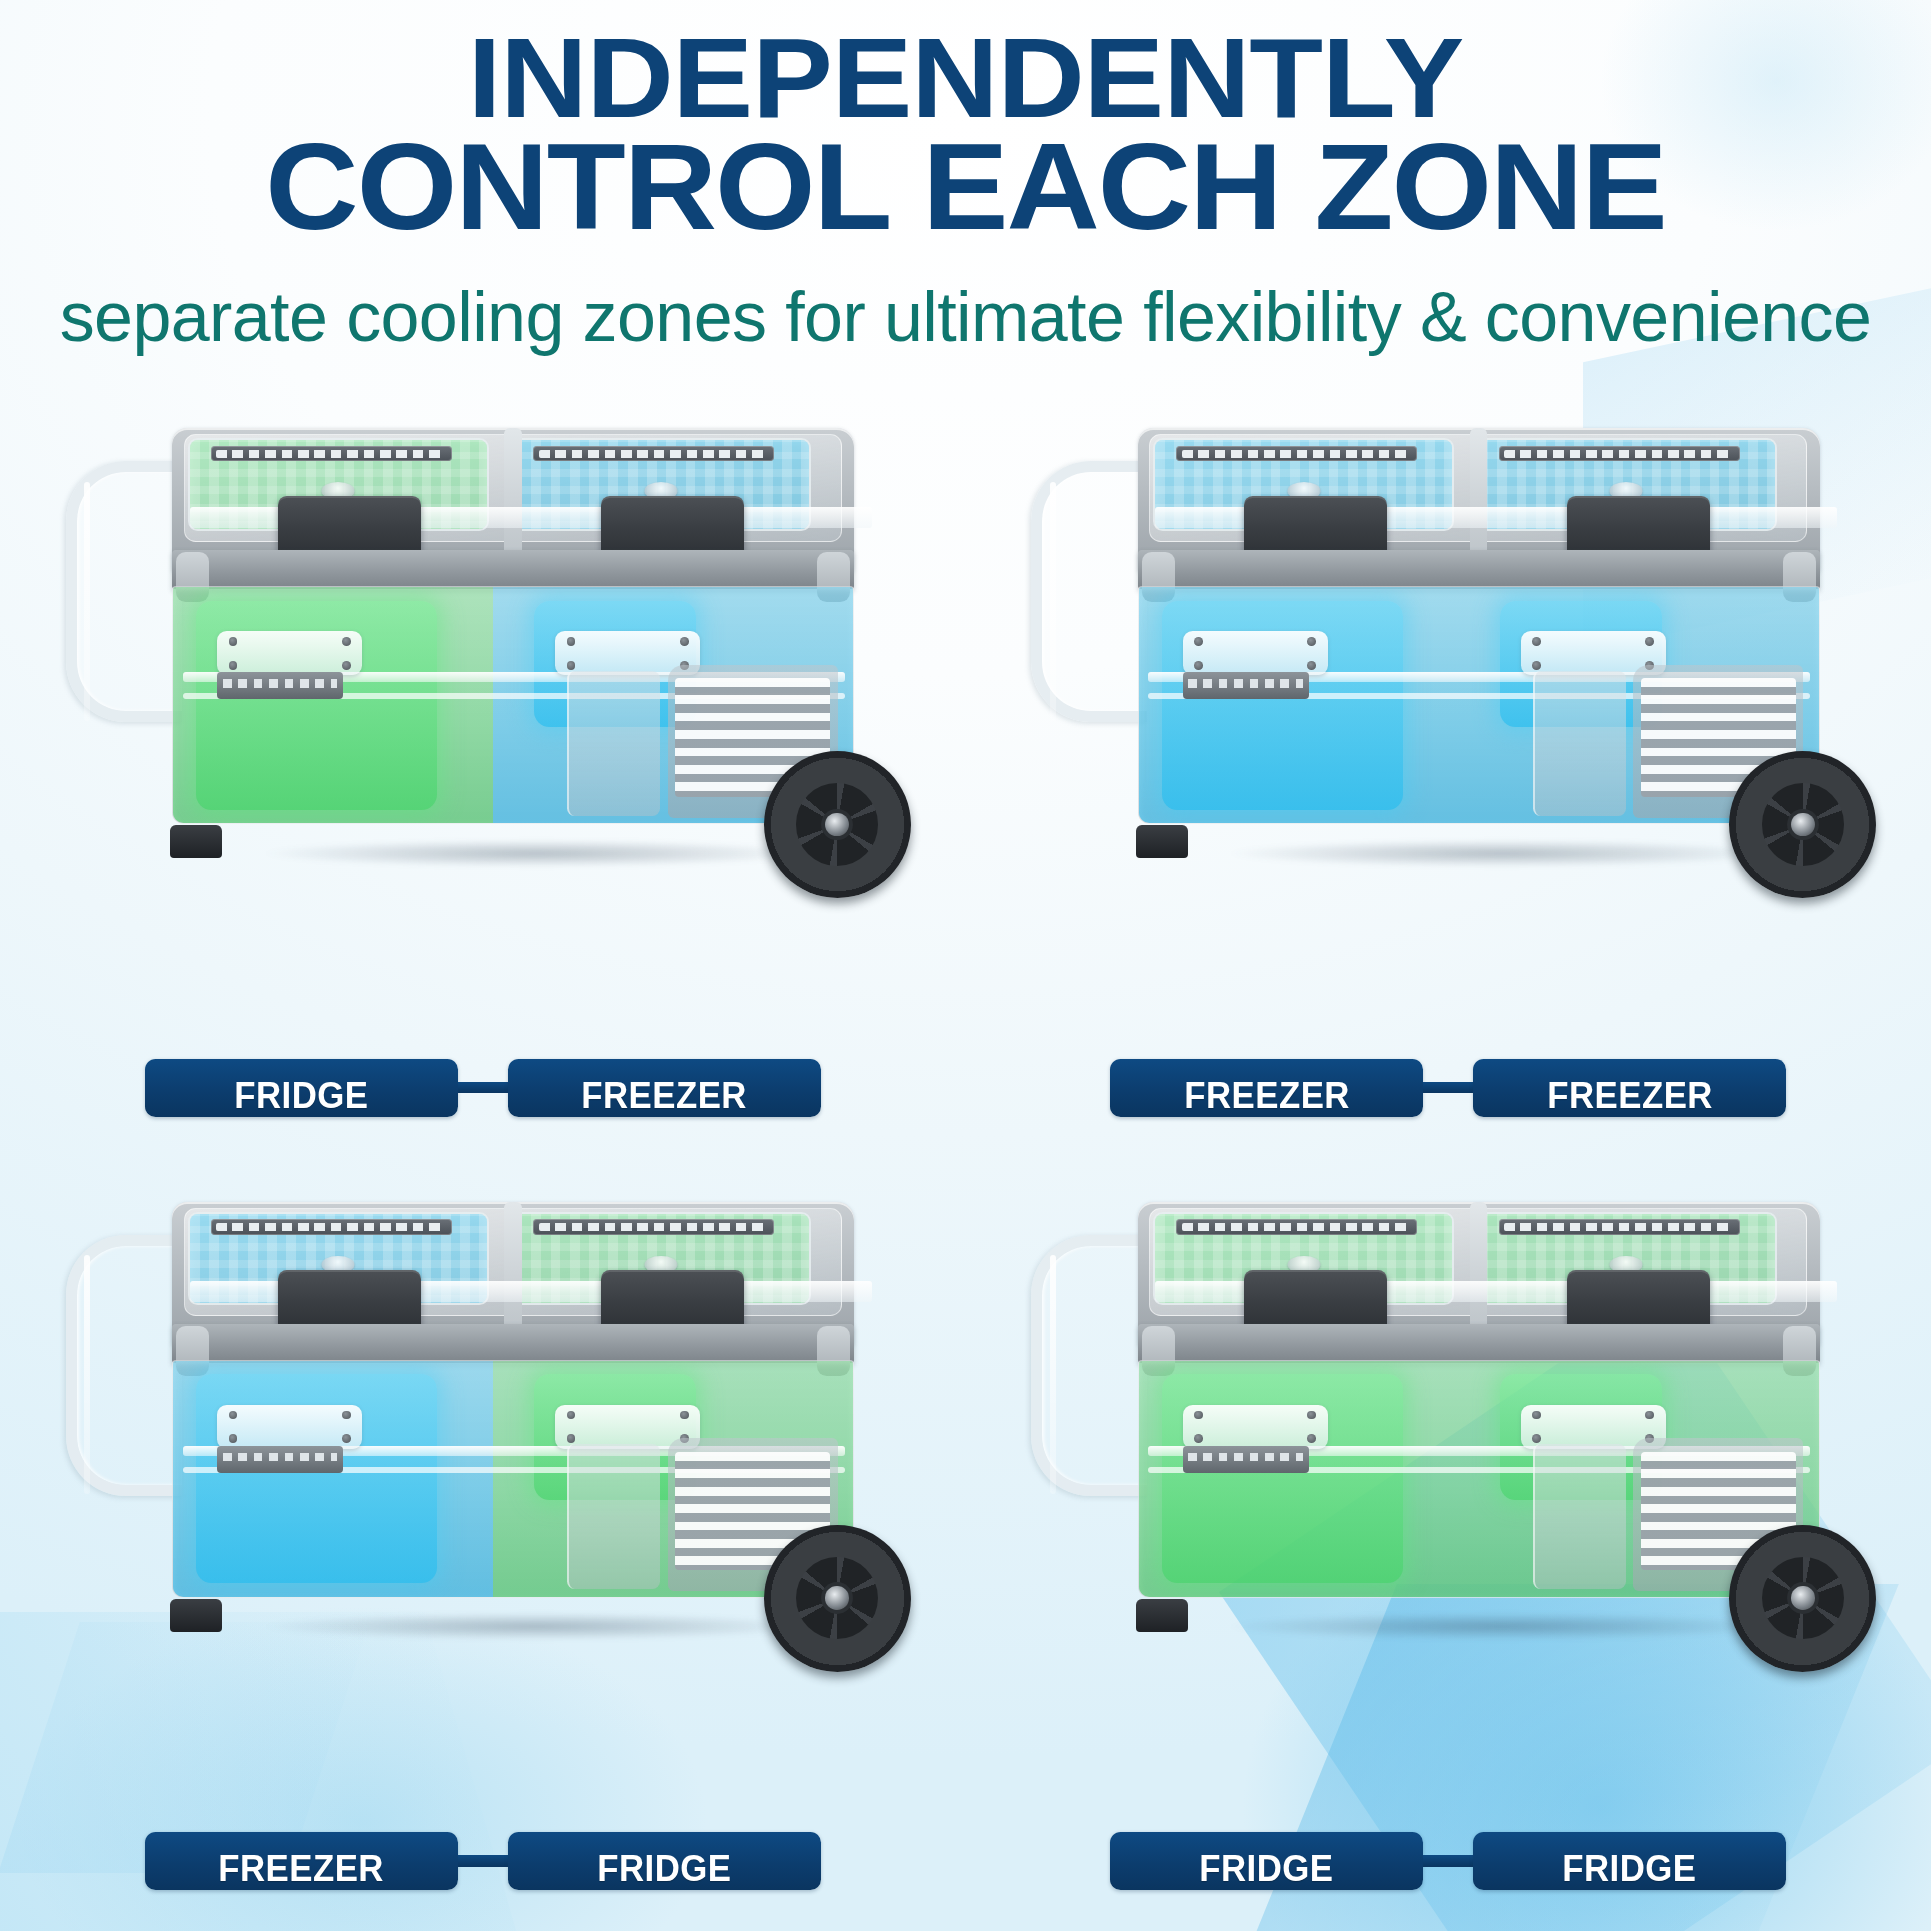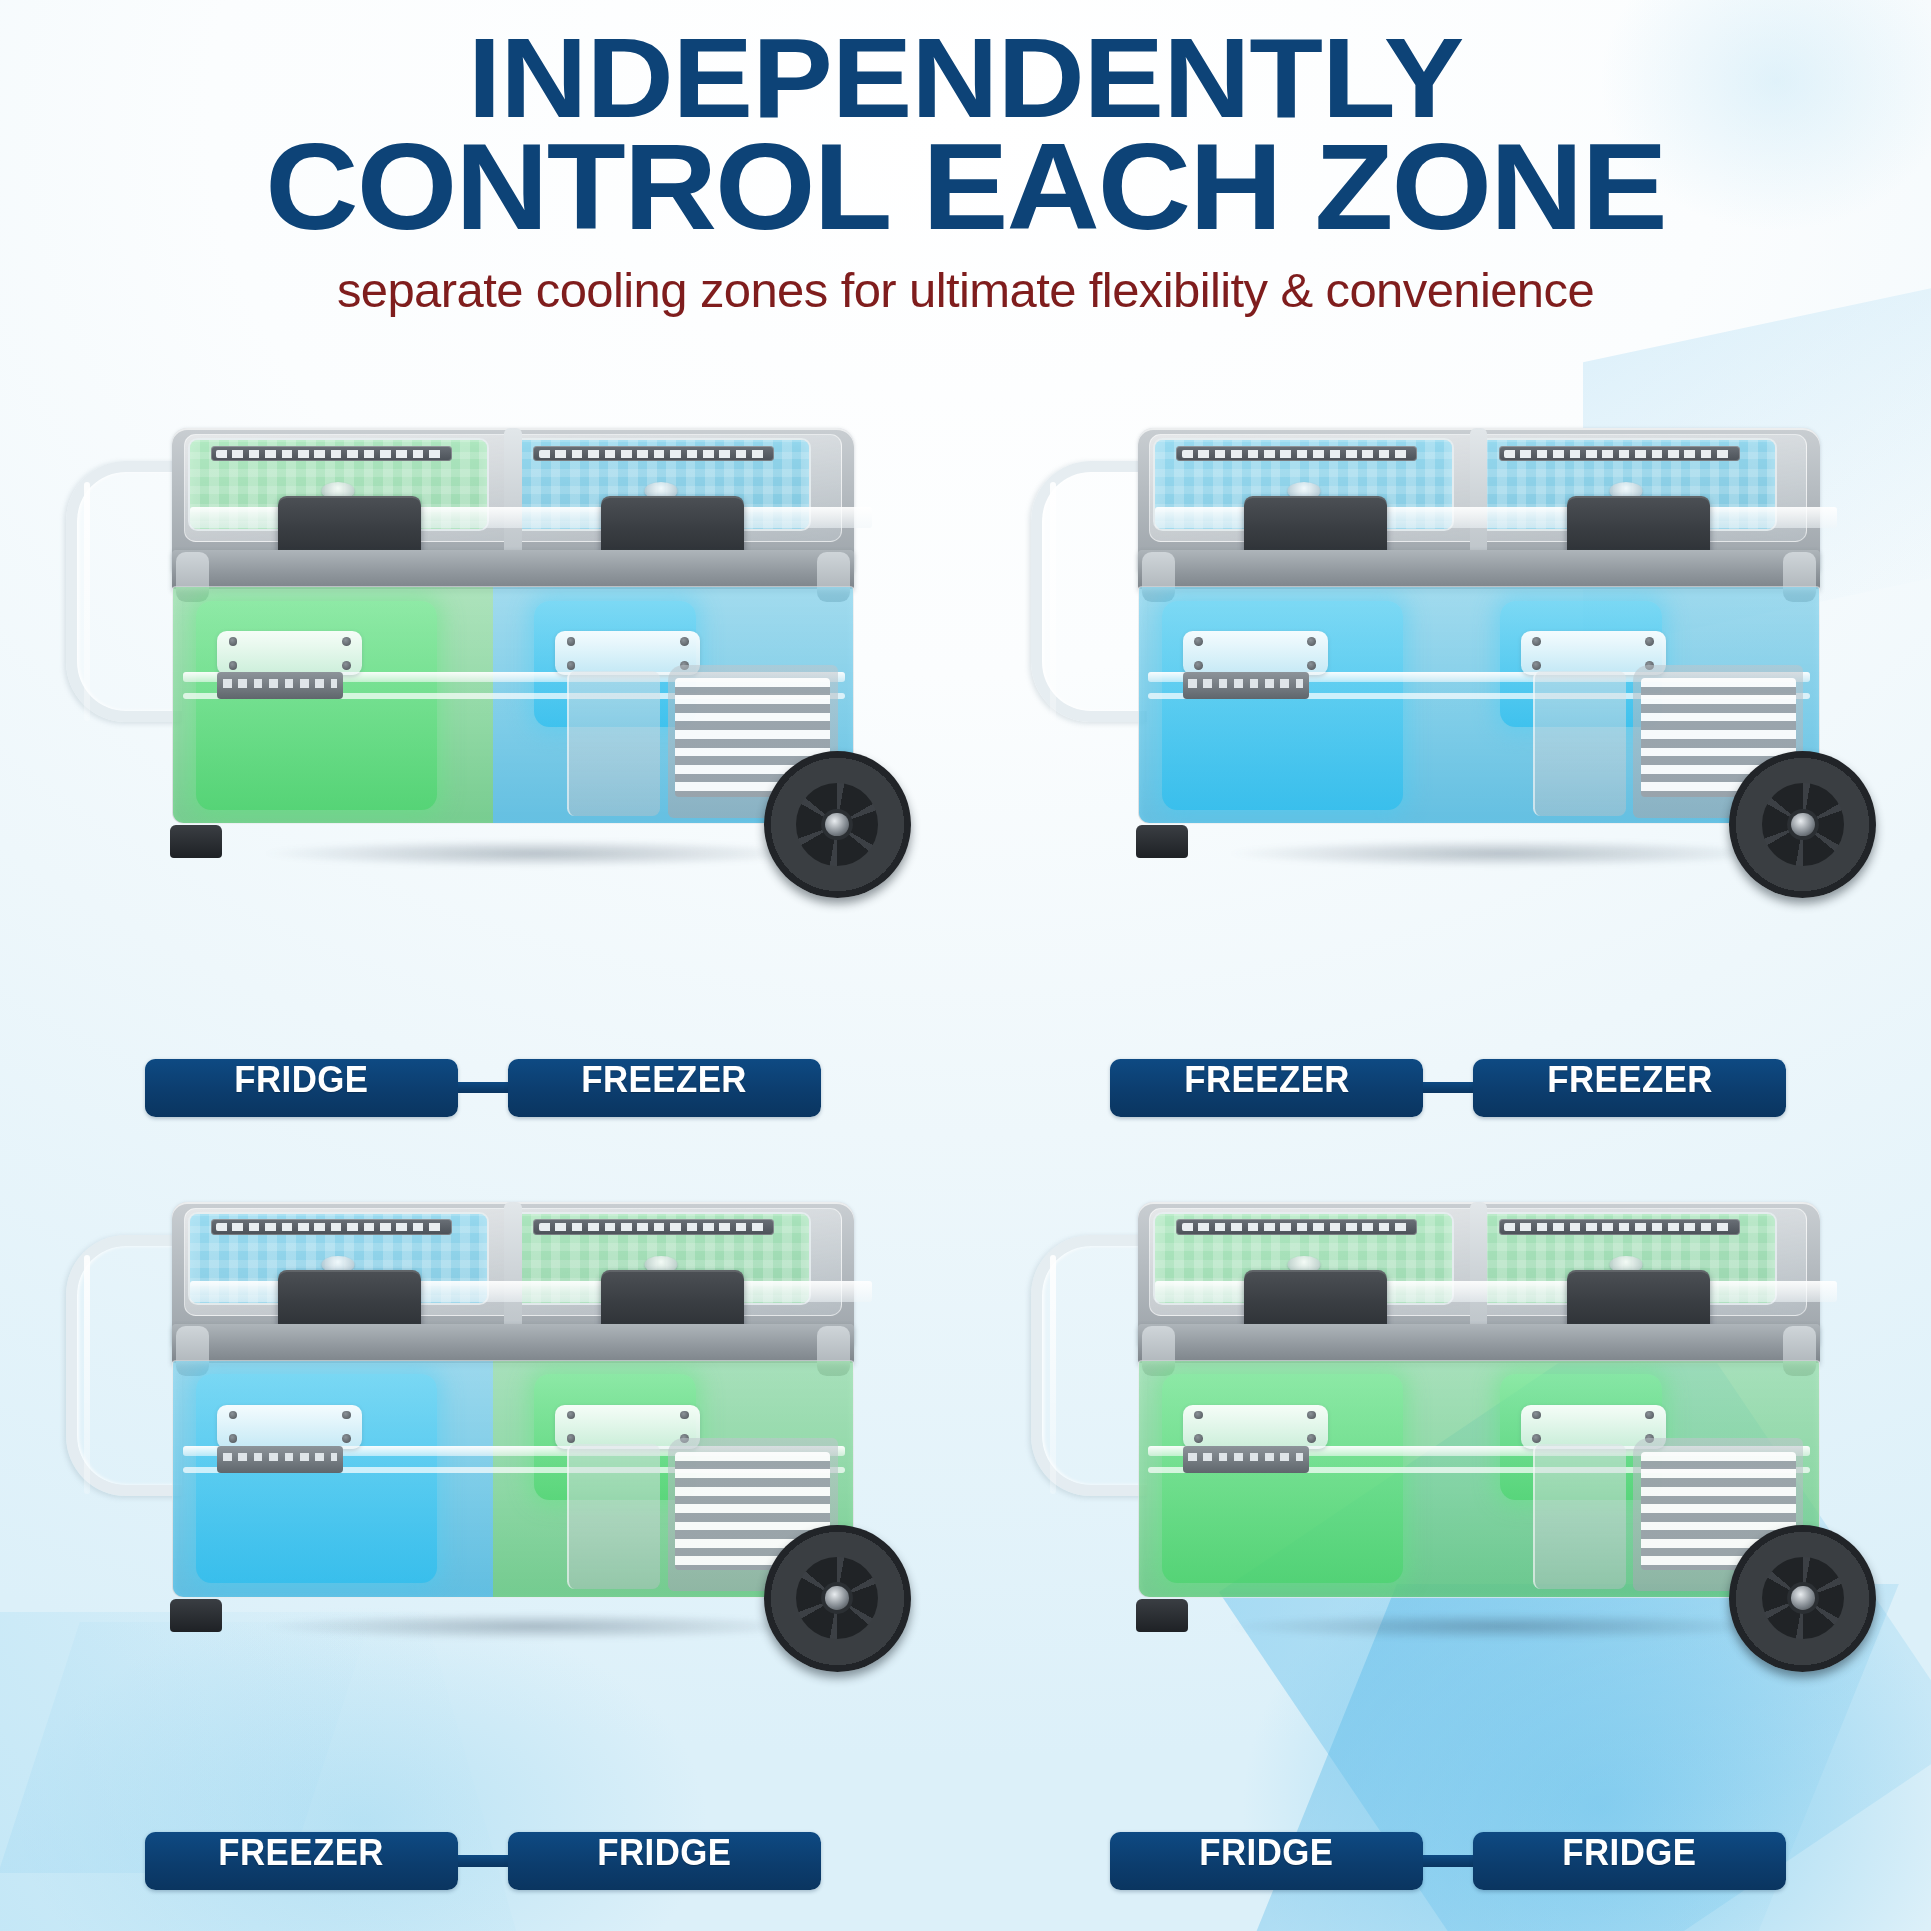--- a/index.html
+++ b/index.html
@@ -55,23 +55,23 @@
     font-size:114px;
     line-height:.93;
     letter-spacing:-1px;
     font-stretch:condensed;
     text-transform:uppercase;
     padding-top:25px;
     transform:scaleX(1.06);
   }
   .title .l2{ display:block; font-size:122px; letter-spacing:-1.9px; }
   .subtitle{
-    margin-top:18px;
-    color:#7f1d1d;
-    font-size:49px;
+    margin-top:33px;
+    color:#0f766e;
+    font-size:70px;
     font-weight:500;
     letter-spacing:-0.6px;
     transform:scaleX(1.0);
   }
 
   
   .grid{
     position:absolute; left:0; top:384px; width:1931px; height:1547px; z-index:4;
     display:grid;
     grid-template-columns:1fr 1fr;
@@ -315,21 +315,21 @@
   .labels{
     position:absolute; left:50%; bottom:41px; transform:translateX(-50%);
     display:flex; align-items:center; width:676px;
   }
   .badge{
     flex:1;
     background:linear-gradient(180deg,#0e4a83 0%, #0c3d6e 55%, #0a3560 100%);
     color:#ffffff;
     border-radius:10.6px;
     height:58px;
-    display:flex; align-items:flex-start; justify-content:center;
+    display:flex; align-items:flex-end; justify-content:center;
     font-size:37px; font-weight:bold; letter-spacing:0.5px;
     font-stretch:condensed;
     text-shadow:0 1px 1px rgba(0,0,0,.25);
     box-shadow:0 1.9px 3.9px rgba(20,50,85,.25);
   }
   .badge span{ transform:scaleX(.94); display:inline-block; }
   .connector{
     width:50px; height:11.6px;
     background:linear-gradient(180deg,#0e4a83,#0a3560);
     flex:0 0 auto;

